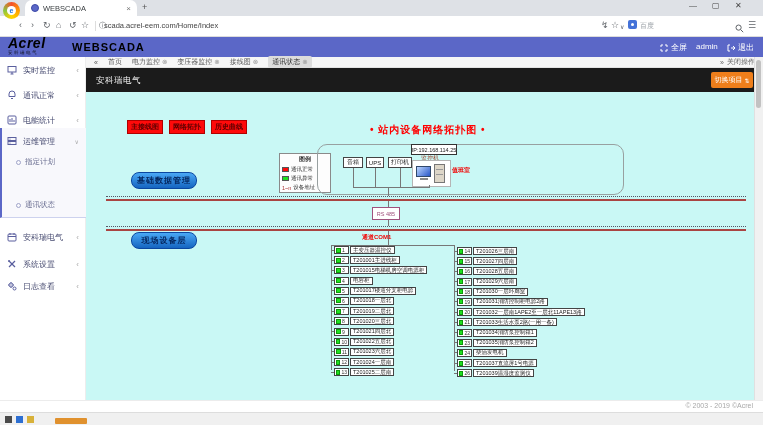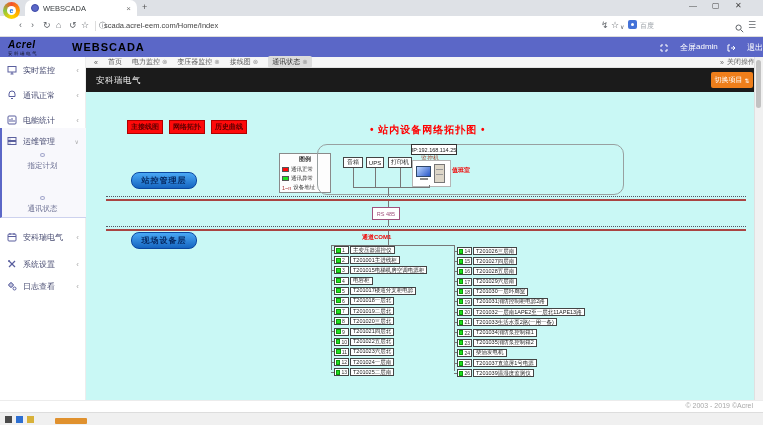--- a/index.html
+++ b/index.html
@@ -25,24 +25,24 @@
   .navic{top:20px;font-size:9px;color:#5f6368;}
   .urltxt{left:104px;top:21px;font-size:7.5px;color:#444;}
   .sep{width:1px;height:10px;background:#ddd;top:21px;}
   .badge{left:628px;top:20px;width:9px;height:9px;border-radius:2px;background:#4472d8;
          display:flex;align-items:center;justify-content:center;}
   .badge i{width:3px;height:3px;background:#fff;border-radius:50%;display:block;}
   .engtxt{left:640px;top:21px;font-size:7px;color:#9aa0a6;}
   
   .hdr{left:0;top:37px;width:763px;height:20px;background:#5b67c7;color:#fff;}
   .logo{left:8px;top:38px;line-height:9px;}
-  .logo .a{font-size:10px;font-weight:bold;font-style:italic;letter-spacing:.5px;}
+  .logo .a{font-size:14px;font-weight:bold;font-style:italic;letter-spacing:.5px;}
   .logo .s{font-size:4.5px;letter-spacing:1.5px;display:block;opacity:.85;}
   .prod{left:72px;top:41px;font-size:11px;font-weight:bold;letter-spacing:1px;}
-  .hbtn{top:42px;font-size:8px;color:#fff;display:flex;align-items:center;gap:12px;}
+  .hbtn{top:42px;font-size:8px;color:#fff;display:flex;align-items:center;gap:3px;}
   
   .wtabs{left:86px;top:57px;width:677px;height:11px;background:#f6f6f6;border-bottom:1px solid #e3e3e3;
          display:flex;align-items:center;gap:10px;padding:0 8px;box-sizing:border-box;}
   .wtab{font-size:7px;color:#555;display:flex;align-items:center;gap:2px;white-space:nowrap;}
   .wtab .c{color:#999;font-size:6.5px;}
   .wtab.active{background:#dcdcdc;border-radius:2px;padding:1px 4px;color:#333;}
   .wright{margin-left:auto;display:flex;align-items:center;gap:3px;font-size:7px;color:#666;}
   
   .sbar{left:86px;top:68px;width:677px;height:24px;background:#1b1b1b;}
   .sname{left:96px;top:75px;font-size:8.5px;color:#f2f2f2;letter-spacing:.5px;}
@@ -50,21 +50,21 @@
         font-size:7px;display:flex;align-items:center;justify-content:center;gap:2px;}
   
   .side{left:0;top:57px;width:86px;height:343px;background:#fff;border-right:1px solid #ededed;box-sizing:border-box;}
   .mi{position:absolute;left:0;width:86px;height:20px;display:flex;align-items:center;gap:6px;
       padding:0 7px;box-sizing:border-box;}
   .mi .lb{font-size:8px;color:#45496f;white-space:nowrap;flex:1;}
   .mi .ch{font-size:8px;color:#aaa;}
   .grp{position:absolute;left:0;top:128px;width:86px;height:90px;background:#f8f8fc;
        border-left:2px solid #5b67c7;border-bottom:1px solid #cdd2ee;box-sizing:border-box;}
   .smi{position:absolute;left:0;width:76px;height:18px;display:flex;align-items:center;gap:4px;
-       padding:0 7px 0 16px;box-sizing:border-box;flex-direction:column;}
+       padding:0 7px 0 16px;box-sizing:border-box;}
   .smi .dot{width:3px;height:3px;border:1px solid #9fa3c9;border-radius:50%;}
   .smi .lb{font-size:7.5px;color:#6b6f92;white-space:nowrap;}
   .ic svg{display:block;}
   
   .canvas{left:86px;top:92px;width:668px;height:308px;background:#c9f8f5;overflow:hidden;}
   .cv{position:absolute;}
   .rbtn{background:#fe0a0a;border:1px solid #b00000;color:#5c0000;font-size:7px;font-weight:bold;
         padding:1px 3px;white-space:nowrap;}
   .title{font-size:10px;font-weight:bold;color:#f00;letter-spacing:1px;white-space:nowrap;}
   .legend{background:#fdfdfd;border:1px solid #8a8a8a;width:52px;padding:1px 2px;box-sizing:border-box;}
@@ -350,21 +350,21 @@
         </span>
     </div>
     <div class="cv redtxt" style="left:366px;top:74px;">值班室</div>
 
     <div class="cv line" style="left:267px;top:76px;width:1px;height:19px;"></div>
     <div class="cv line" style="left:289px;top:76px;width:1px;height:19px;"></div>
     <div class="cv line" style="left:314px;top:76px;width:1px;height:19px;"></div>
     <div class="cv line" style="left:267px;top:95px;width:77px;height:1px;"></div>
     <div class="cv line" style="left:343px;top:93px;width:1px;height:3px;"></div>
 
-    <div class="cv oval" style="left:45px;top:80px;">站控管理层</div>
+    <div class="cv oval" style="left:45px;top:80px;">基础数据管理</div>
     <div class="cv oval" style="left:45px;top:140px;">现场设备层</div>
 
     <div class="cv dotline" style="left:20px;top:104px;width:640px;height:0;"></div>
     <div class="cv redline" style="left:20px;top:107px;width:640px;height:2px;"></div>
     <div class="cv dotline" style="left:20px;top:134px;width:640px;height:0;"></div>
     <div class="cv redline" style="left:20px;top:137px;width:640px;height:2px;"></div>
 
     <div class="cv line" style="left:302px;top:95px;width:1px;height:9px;"></div>
     <div class="cv line" style="left:302px;top:109px;width:1px;height:25px;"></div>
     <div class="cv rs" style="left:286px;top:115px;width:26px;height:11px;">RS 485</div>

